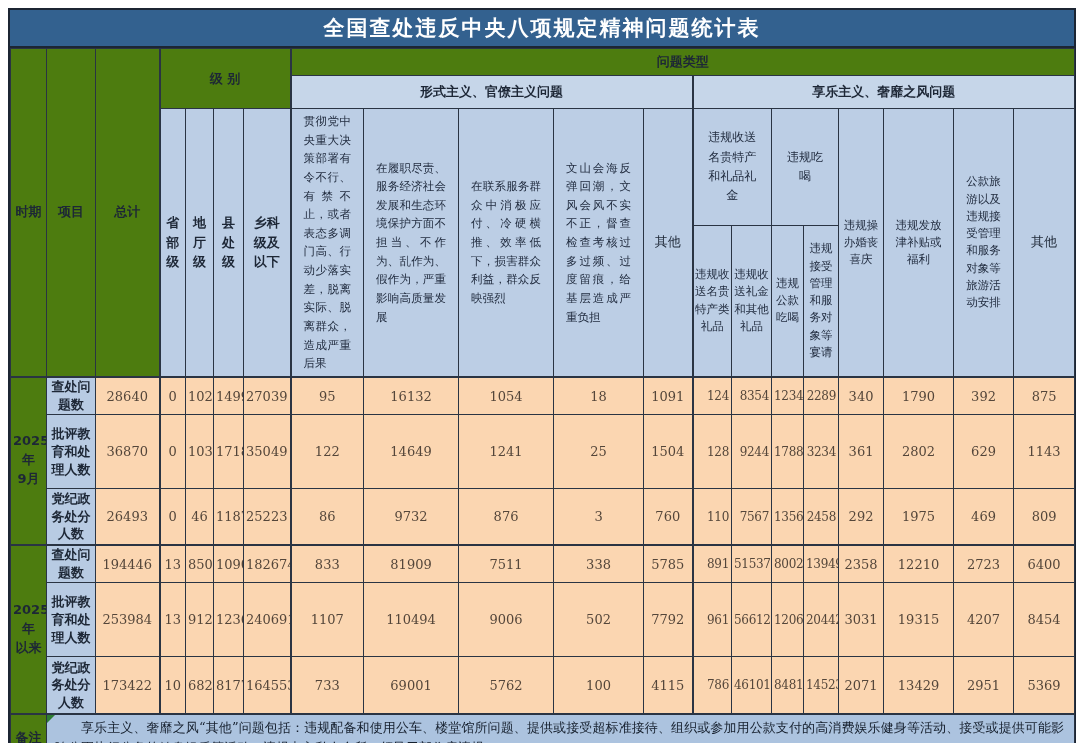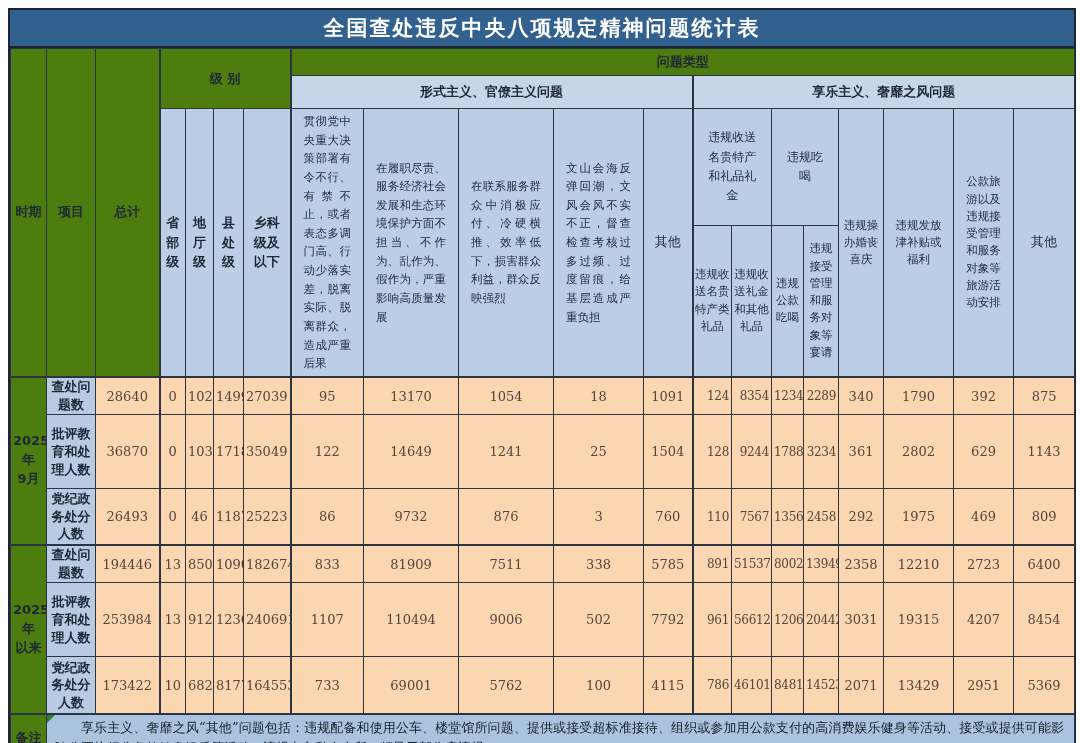--- a/index.html
+++ b/index.html
@@ -131,21 +131,21 @@
             <div>2025年</div>
             <div>9月</div>
           </th>
           <th class="rlabel">查处问题数</th>
           <td class="v">28640</td>
           <td class="v sep-l">0</td>
           <td class="v">102</td>
           <td class="v">1499</td>
           <td class="v">27039</td>
           <td class="v sep-l">95</td>
-          <td class="v">13170</td>
+          <td class="v">16132</td>
           <td class="v">1054</td>
           <td class="v">18</td>
           <td class="v">1091</td>
           <td class="v num-s sep-l">124</td>
           <td class="v num-s">8354</td>
           <td class="v num-s">1234</td>
           <td class="v num-s">2289</td>
           <td class="v">340</td>
           <td class="v">1790</td>
           <td class="v">392</td>

